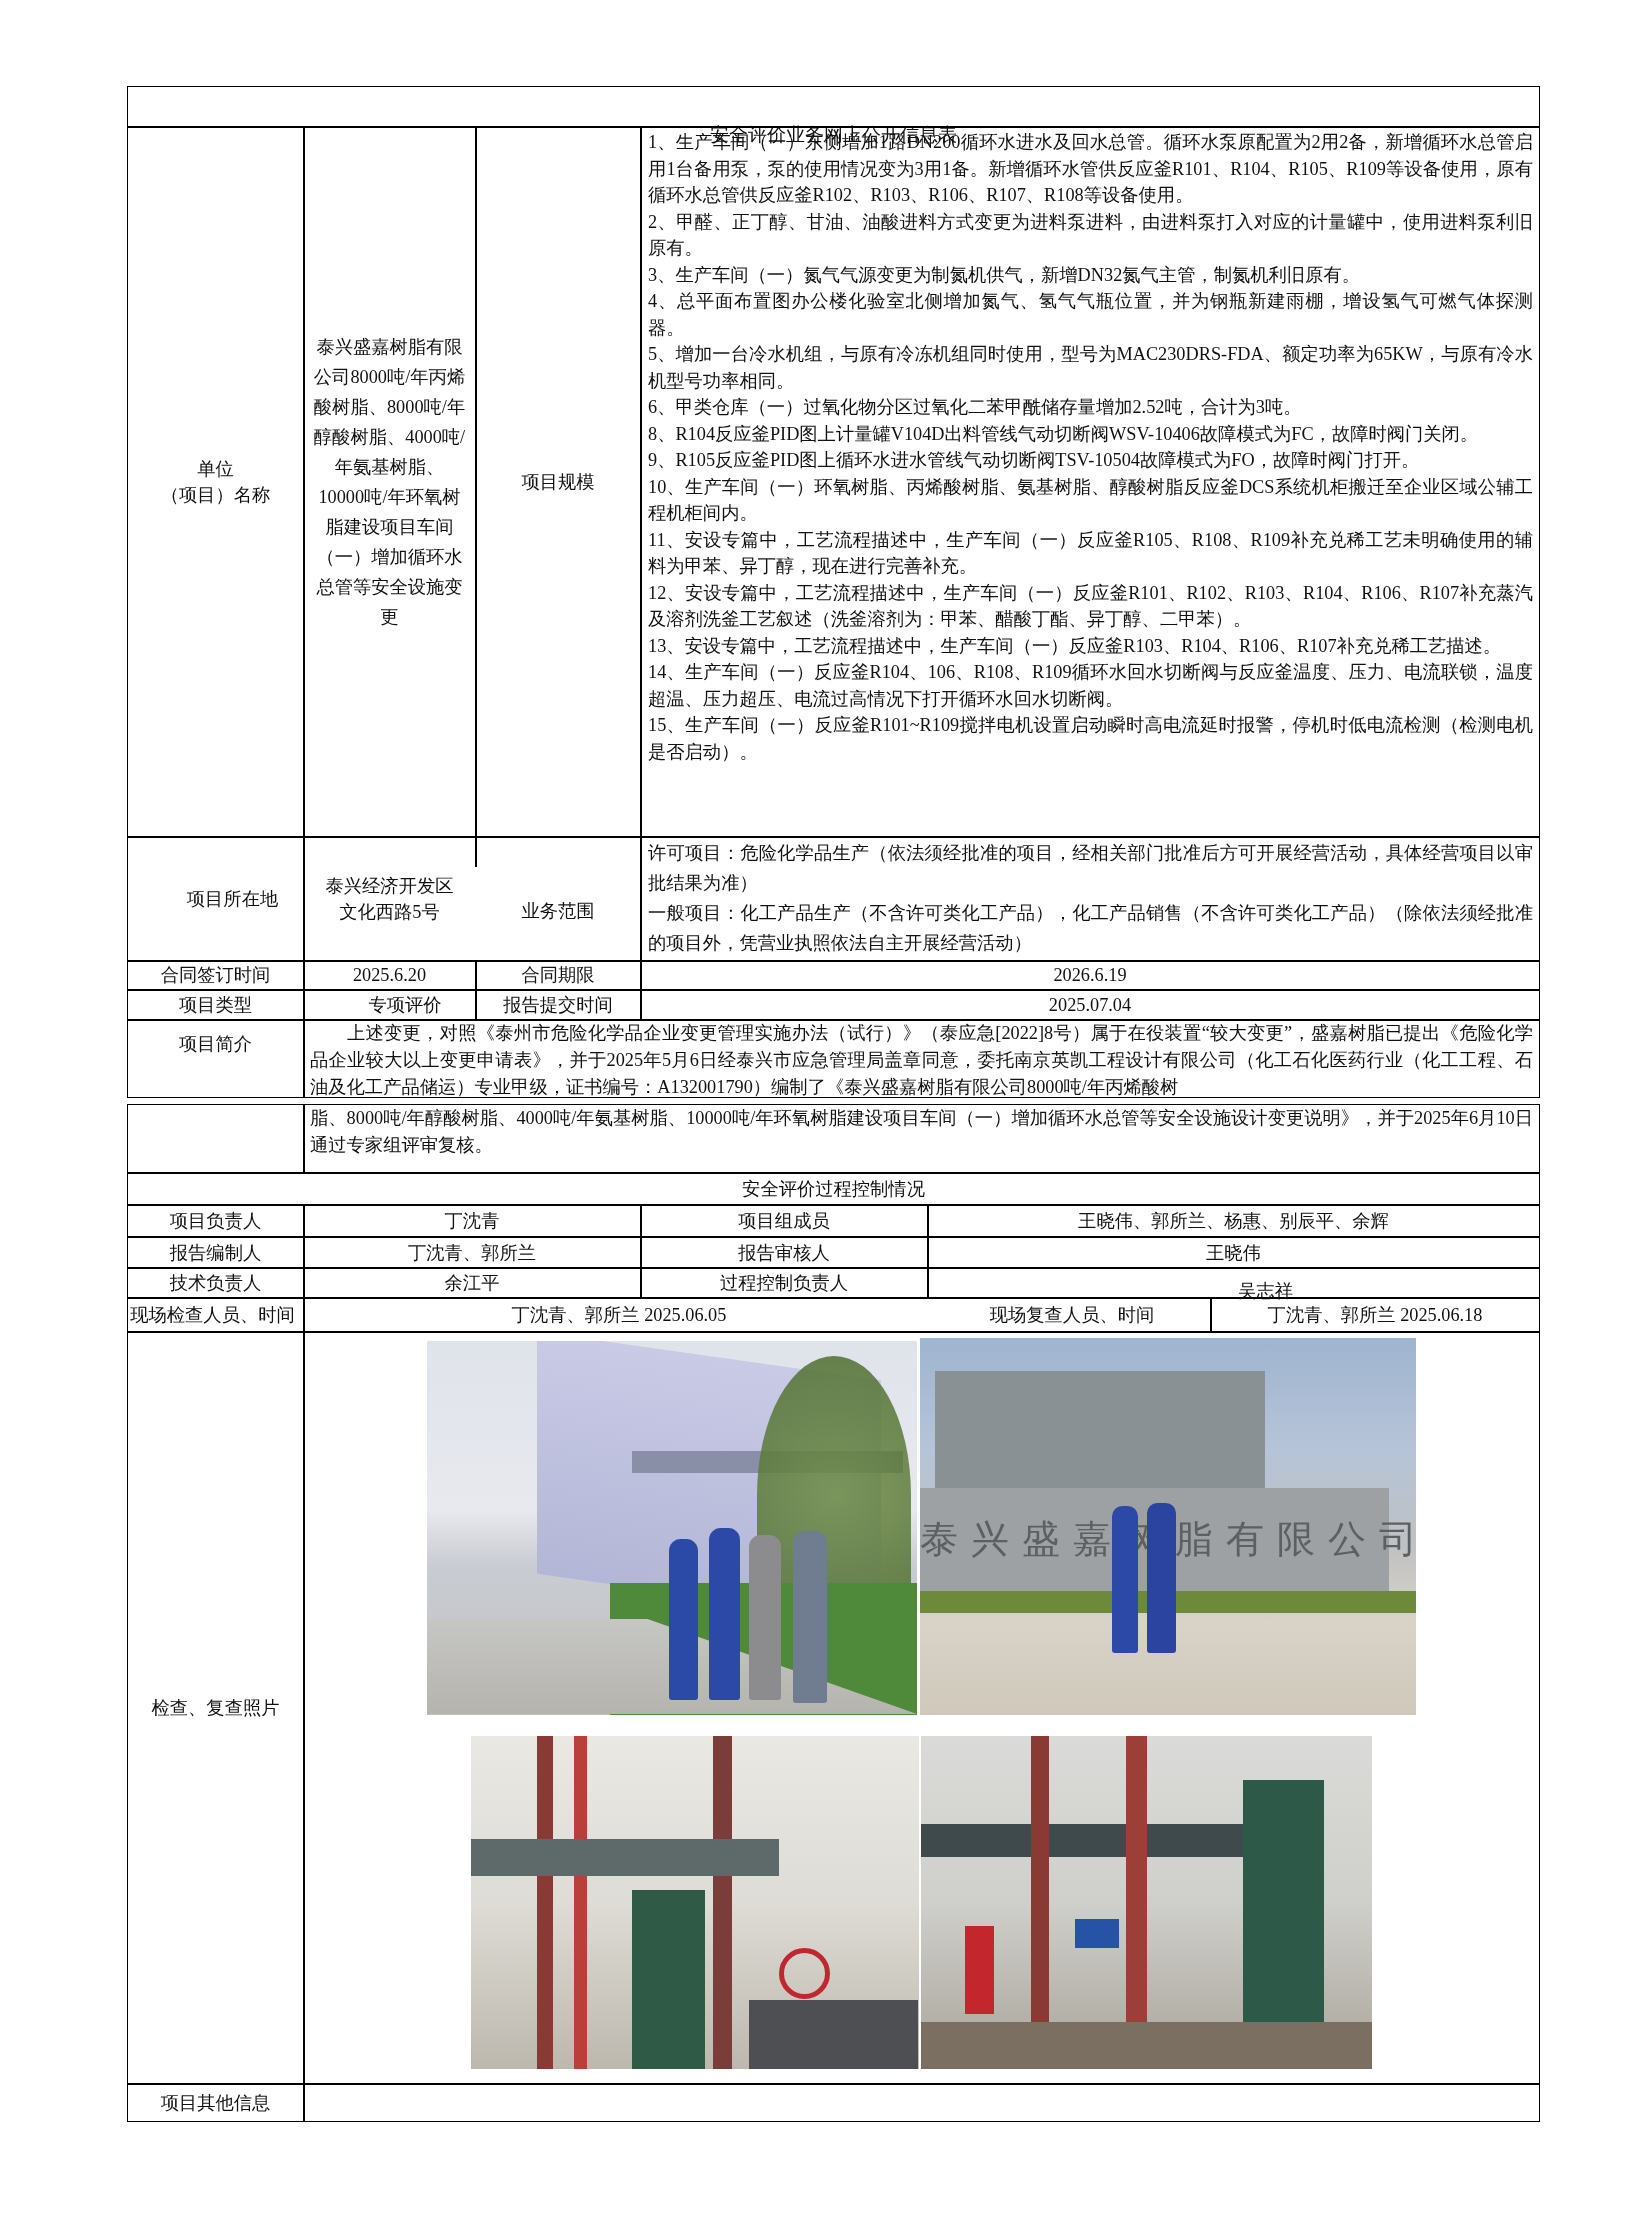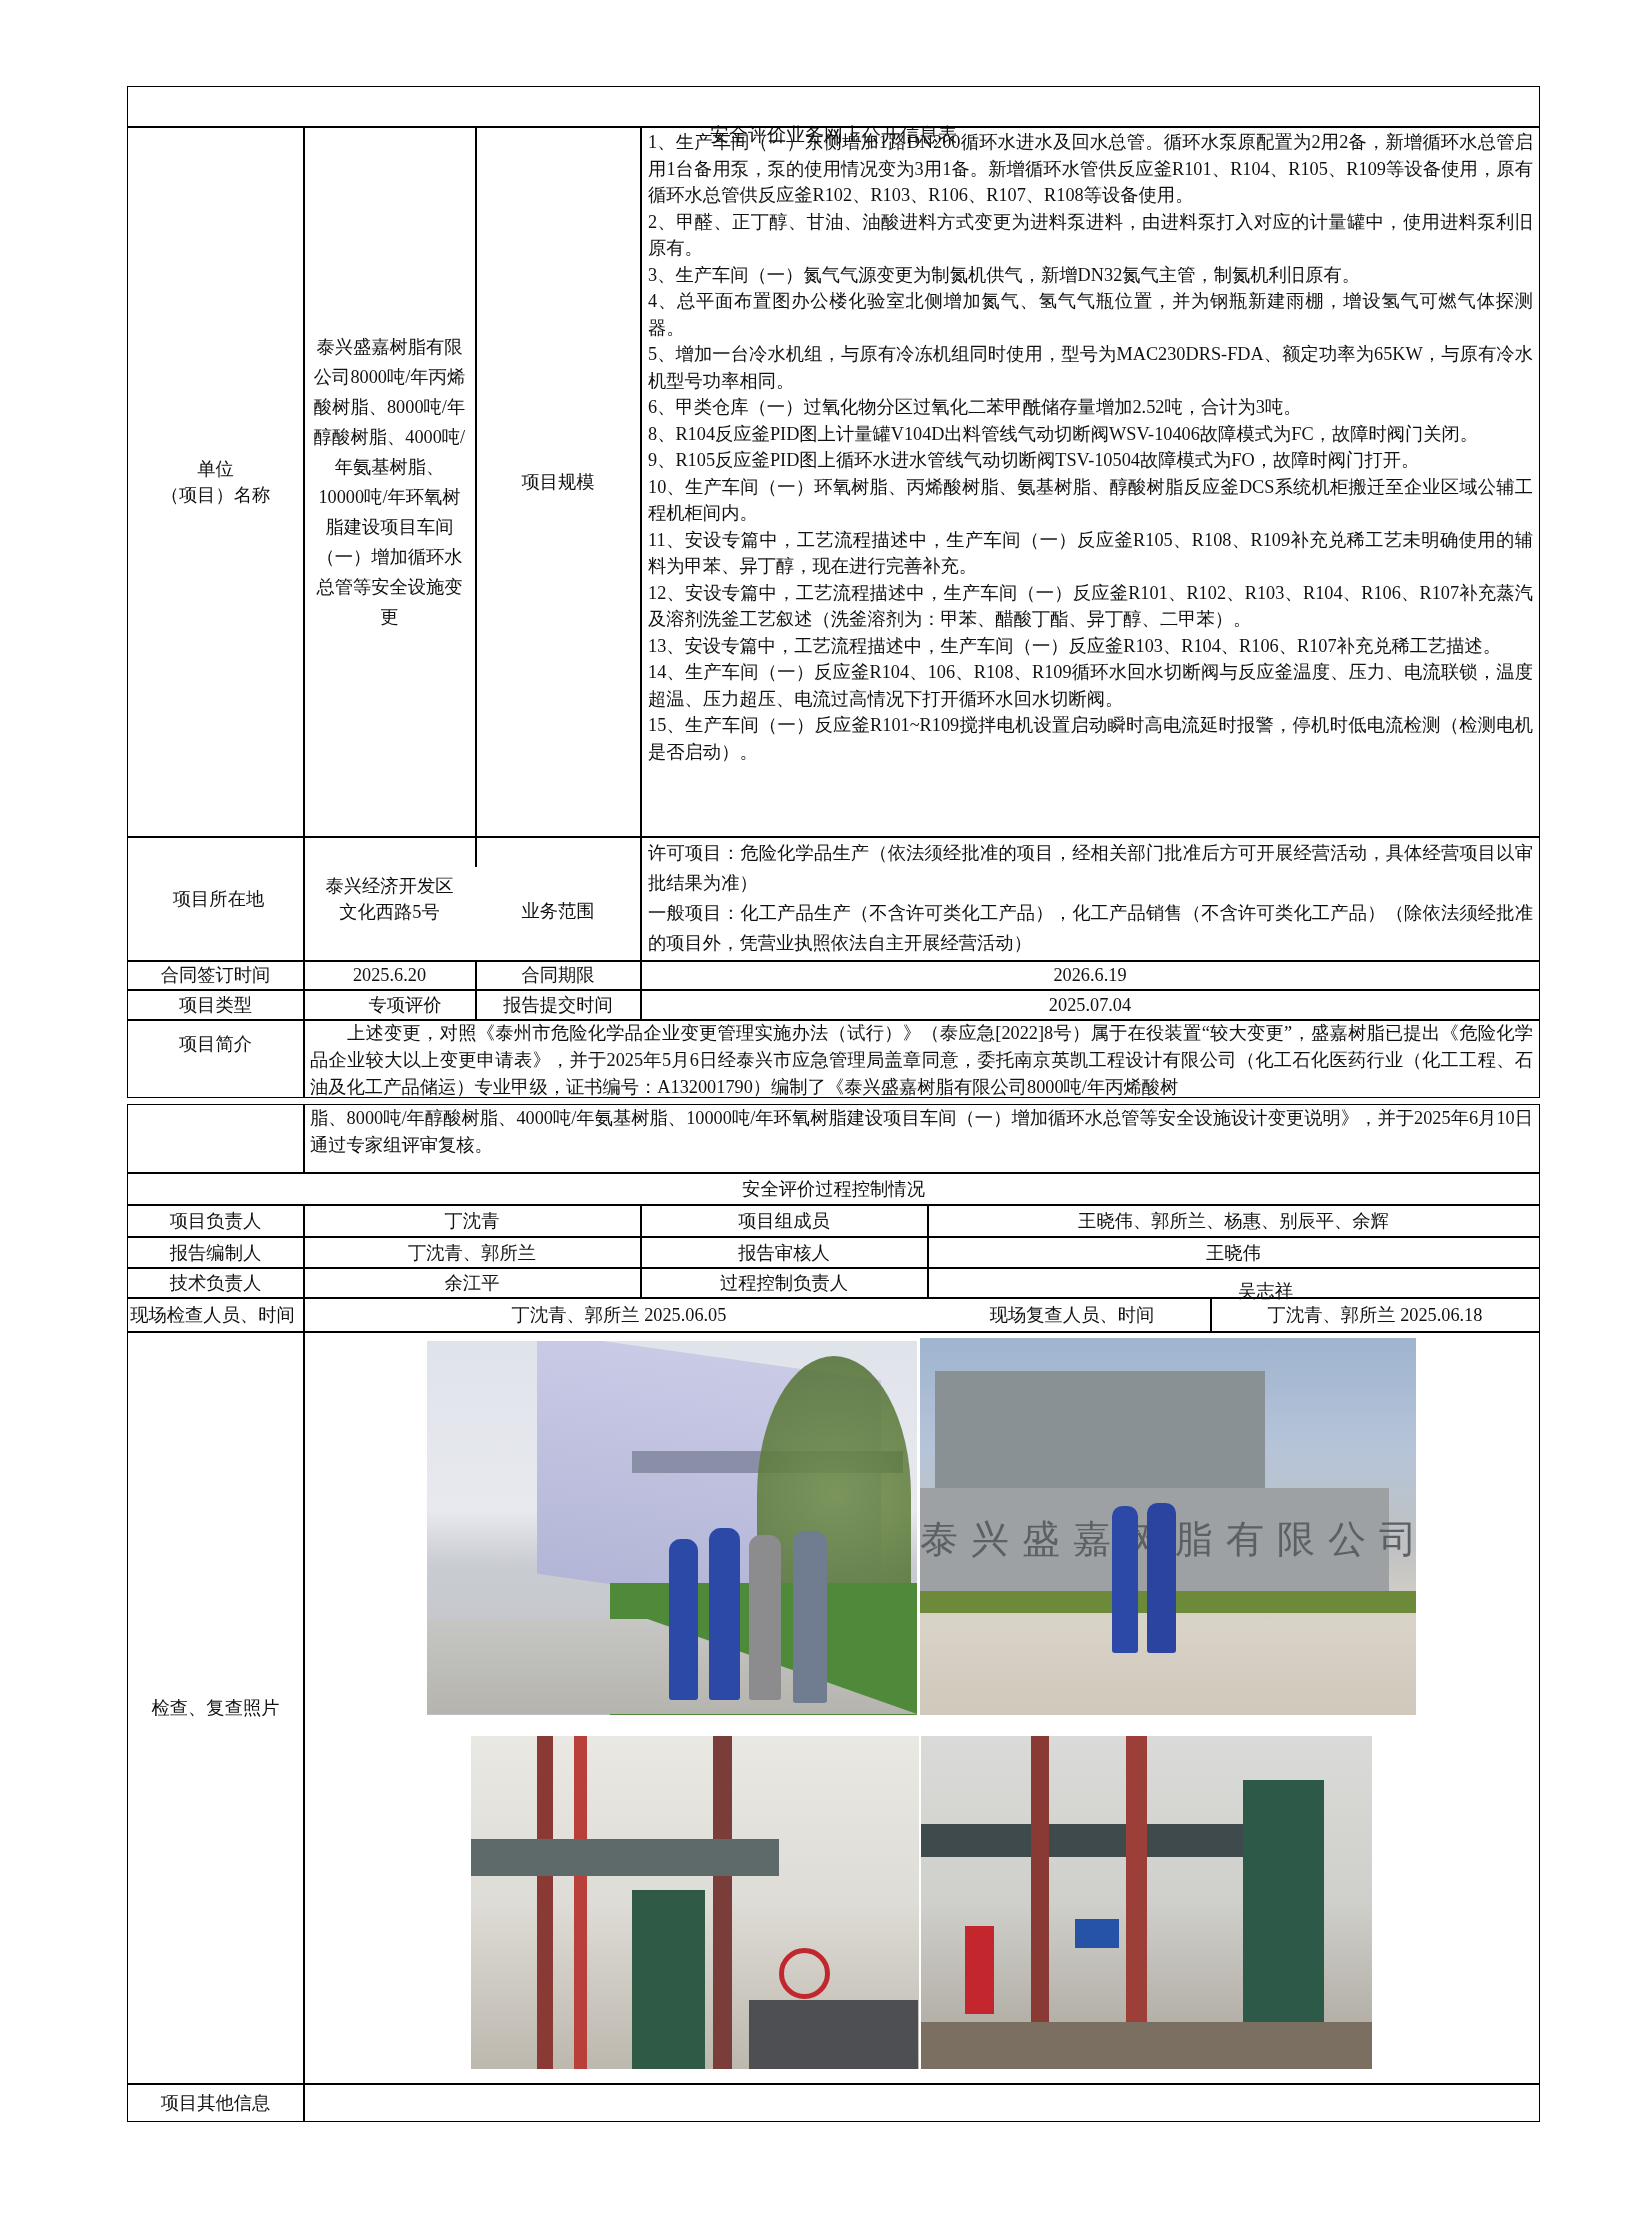--- a/index.html
+++ b/index.html
@@ -46,21 +46,21 @@
   <p>9、R105反应釜PID图上循环水进水管线气动切断阀TSV-10504故障模式为FO，故障时阀门打开。</p>
   <p>10、生产车间（一）环氧树脂、丙烯酸树脂、氨基树脂、醇酸树脂反应釜DCS系统机柜搬迁至企业区域公辅工程机柜间内。</p>
   <p>11、安设专篇中，工艺流程描述中，生产车间（一）反应釜R105、R108、R109补充兑稀工艺未明确使用的辅料为甲苯、异丁醇，现在进行完善补充。</p>
   <p>12、安设专篇中，工艺流程描述中，生产车间（一）反应釜R101、R102、R103、R104、R106、R107补充蒸汽及溶剂洗釜工艺叙述（洗釜溶剂为：甲苯、醋酸丁酯、异丁醇、二甲苯）。</p>
   <p>13、安设专篇中，工艺流程描述中，生产车间（一）反应釜R103、R104、R106、R107补充兑稀工艺描述。</p>
   <p>14、生产车间（一）反应釜R104、106、R108、R109循环水回水切断阀与反应釜温度、压力、电流联锁，温度超温、压力超压、电流过高情况下打开循环水回水切断阀。</p>
   <p>15、生产车间（一）反应釜R101~R109搅拌电机设置启动瞬时高电流延时报警，停机时低电流检测（检测电机是否启动）。</p>
 </div>
 <div class="hline" style="left:127px;top:836px;width:1413px;"></div>
 
-<div class="cell" style="left:113px;top:837px;width:211px;height:124px;">项目所在地</div>
+<div class="cell" style="left:127px;top:837px;width:211px;height:124px;">项目所在地</div>
 <div class="cell" style="left:304px;top:837px;width:171px;height:124px;flex-direction:column;">
   <span>泰兴经济开发区</span>
   <span>文化西路5号</span>
 </div>
 <div class="cell" style="left:476px;top:837px;width:164px;height:148px;">业务范围</div>
 <div class="lt" style="left:648px;top:838px;width:885px;line-height:30px;">
   <p>许可项目：危险化学品生产（依法须经批准的项目，经相关部门批准后方可开展经营活动，具体经营项目以审批结果为准）</p>
   <p>一般项目：化工产品生产（不含许可类化工产品），化工产品销售（不含许可类化工产品）（除依法须经批准的项目外，凭营业执照依法自主开展经营活动）</p>
 </div>
 <div class="hline" style="left:127px;top:960px;width:1413px;"></div>

